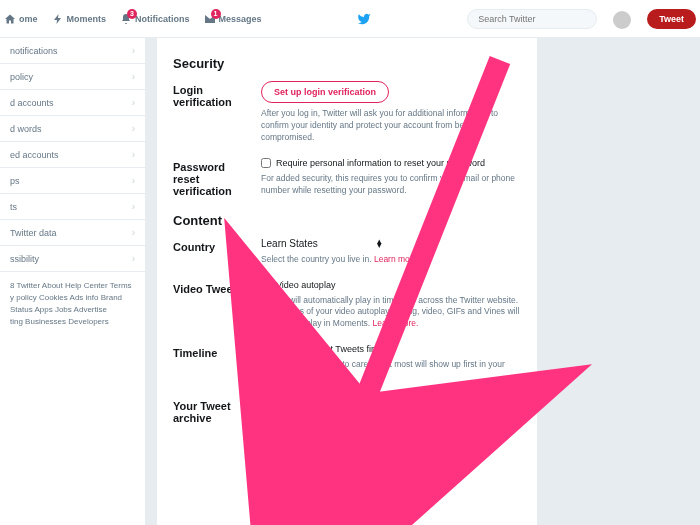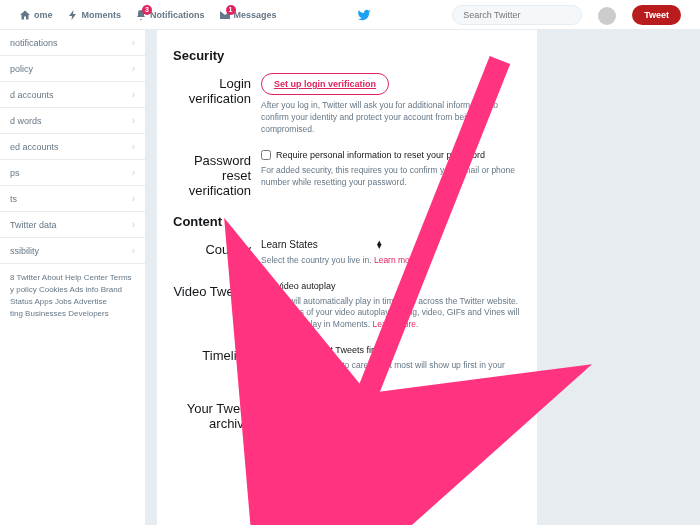--- a/index.html
+++ b/index.html
@@ -1,40 +1,40 @@
 <!DOCTYPE html>
 <html><head>
 <meta charset="utf-8">
 <style>
 * { box-sizing: border-box; margin: 0; padding: 0; }
 body { font-family: -apple-system, BlinkMacSystemFont, "Segoe UI", Arial, sans-serif; background: #e6ecf0; font-size: 10px; color: #14171a; width: 700px; height: 525px; overflow: hidden; position: relative; }
-.topnav { background: #fff; height: 30px; display: flex; align-items: center; border-bottom: 1px solid #e6ecf0; padding: 0 19px; }
+.topnav { background: #fff; height: 38px; display: flex; align-items: center; border-bottom: 1px solid #e6ecf0; padding: 0 4px; }
 .nav-left { display: flex; align-items: center; gap: 14px; }
 .nav-item { display: flex; align-items: center; gap: 3px; color: #657786; font-weight: 600; font-size: 9px; cursor: pointer; position: relative; }
 .nav-item svg { width: 12px; height: 12px; fill: #657786; }
 .badge { position: absolute; top: -4px; left: 7px; background: #e0245e; color: #fff; border-radius: 50%; width: 10px; height: 10px; font-size: 7px; display: flex; align-items: center; justify-content: center; }
 .logo { flex: 1; display: flex; justify-content: center; }
 .logo svg { width: 14px; height: 14px; fill: #1da1f2; }
 .nav-right { display: flex; align-items: flex-end; gap: 16px; }
 .search { background: #f5f8fa; border: 1px solid #e6ecf0; border-radius: 14px; padding: 4px 10px; width: 130px; display: flex; align-items: center; }
 .search input { border: none; background: none; outline: none; font-size: 9px; flex: 1; }
 .search svg { width: 10px; height: 10px; fill: #657786; }
 .avatar { width: 18px; height: 18px; border-radius: 50%; background: #ccc; }
 .tweet-btn { background: #b91c1c; color: #fff; border-radius: 14px; padding: 5px 12px; font-weight: 600; font-size: 9px; cursor: pointer; border: none; }
 .page { display: flex; }
 .sidebar { width: 145px; background: #fff; }
 .side-item { padding: 7px 10px; border-bottom: 1px solid #e6ecf0; display: flex; justify-content: space-between; align-items: center; color: #657786; font-size: 9px; cursor: pointer; }
 .side-item .chev { color: #ccd6dd; font-size: 10px; }
 .footer-links { padding: 8px 10px; color: #657786; font-size: 8px; line-height: 1.5; }
 .main { width: 380px; background: #fff; margin-left: 12px; padding: 14px 16px; }
 .sect-h { font-size: 13px; font-weight: 700; margin-bottom: 10px; margin-top: 4px; }
 .row { display: flex; margin-bottom: 14px; }
-.row-label { width: 88px; text-align: right; padding-right: 10px; color: #14171a; font-size: 13px; font-weight: 400; padding-top: 3px; }
+.row-label { width: 88px; text-align: left; padding-right: 10px; color: #14171a; font-size: 11px; font-weight: 700; padding-top: 3px; }
 .row-content { flex: 1; }
-.pill-btn { border: 1px solid #e0245e; color: #e0245e; background: #fff; border-radius: 14px; padding: 5px 12px; font-weight: 600; font-size: 9px; cursor: pointer; display: inline-block; text-decoration: underline; }
+.pill-btn { border: 1px solid #e0245e; color: #e0245e; background: #fff; border-radius: 14px; padding: 5px 12px; font-weight: 600; font-size: 9px; cursor: pointer; display: inline-block; }
 .pill-solid { background: #e0245e; color: #fff; border: none; border-radius: 14px; padding: 6px 14px; font-weight: 600; font-size: 9px; cursor: pointer; }
 .desc { color: #657786; font-size: 8.5px; margin-top: 5px; line-height: 1.4; }
 .link { color: #e0245e; cursor: pointer; }
 .cb-row { display: flex; align-items: center; gap: 5px; font-size: 9px; }
 .cb-row input { width: 10px; height: 10px; accent-color: #1da1f2; }
 .sel-wrap { display: flex; align-items: center; gap: 6px; }
 .sel-arrows { font-size: 9px; line-height: 0.5; }
 .deact { color: #e0245e; font-size: 9px; margin-top: 18px; margin-left: 98px; cursor: pointer; }
 .arrow-overlay { position: absolute; pointer-events: none; top: 0; left: 0; width: 700px; height: 525px; }
 </style>

